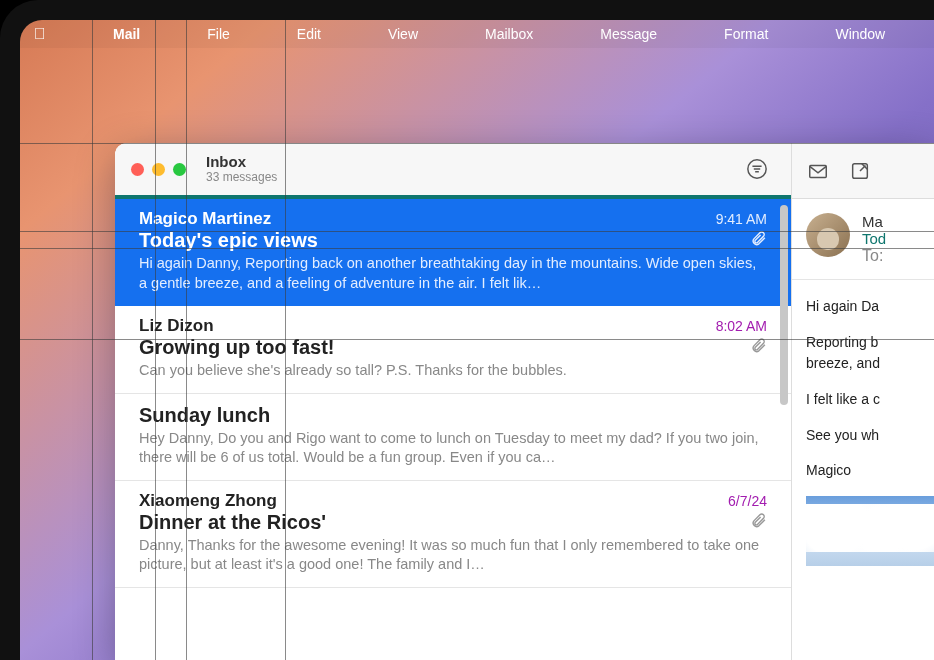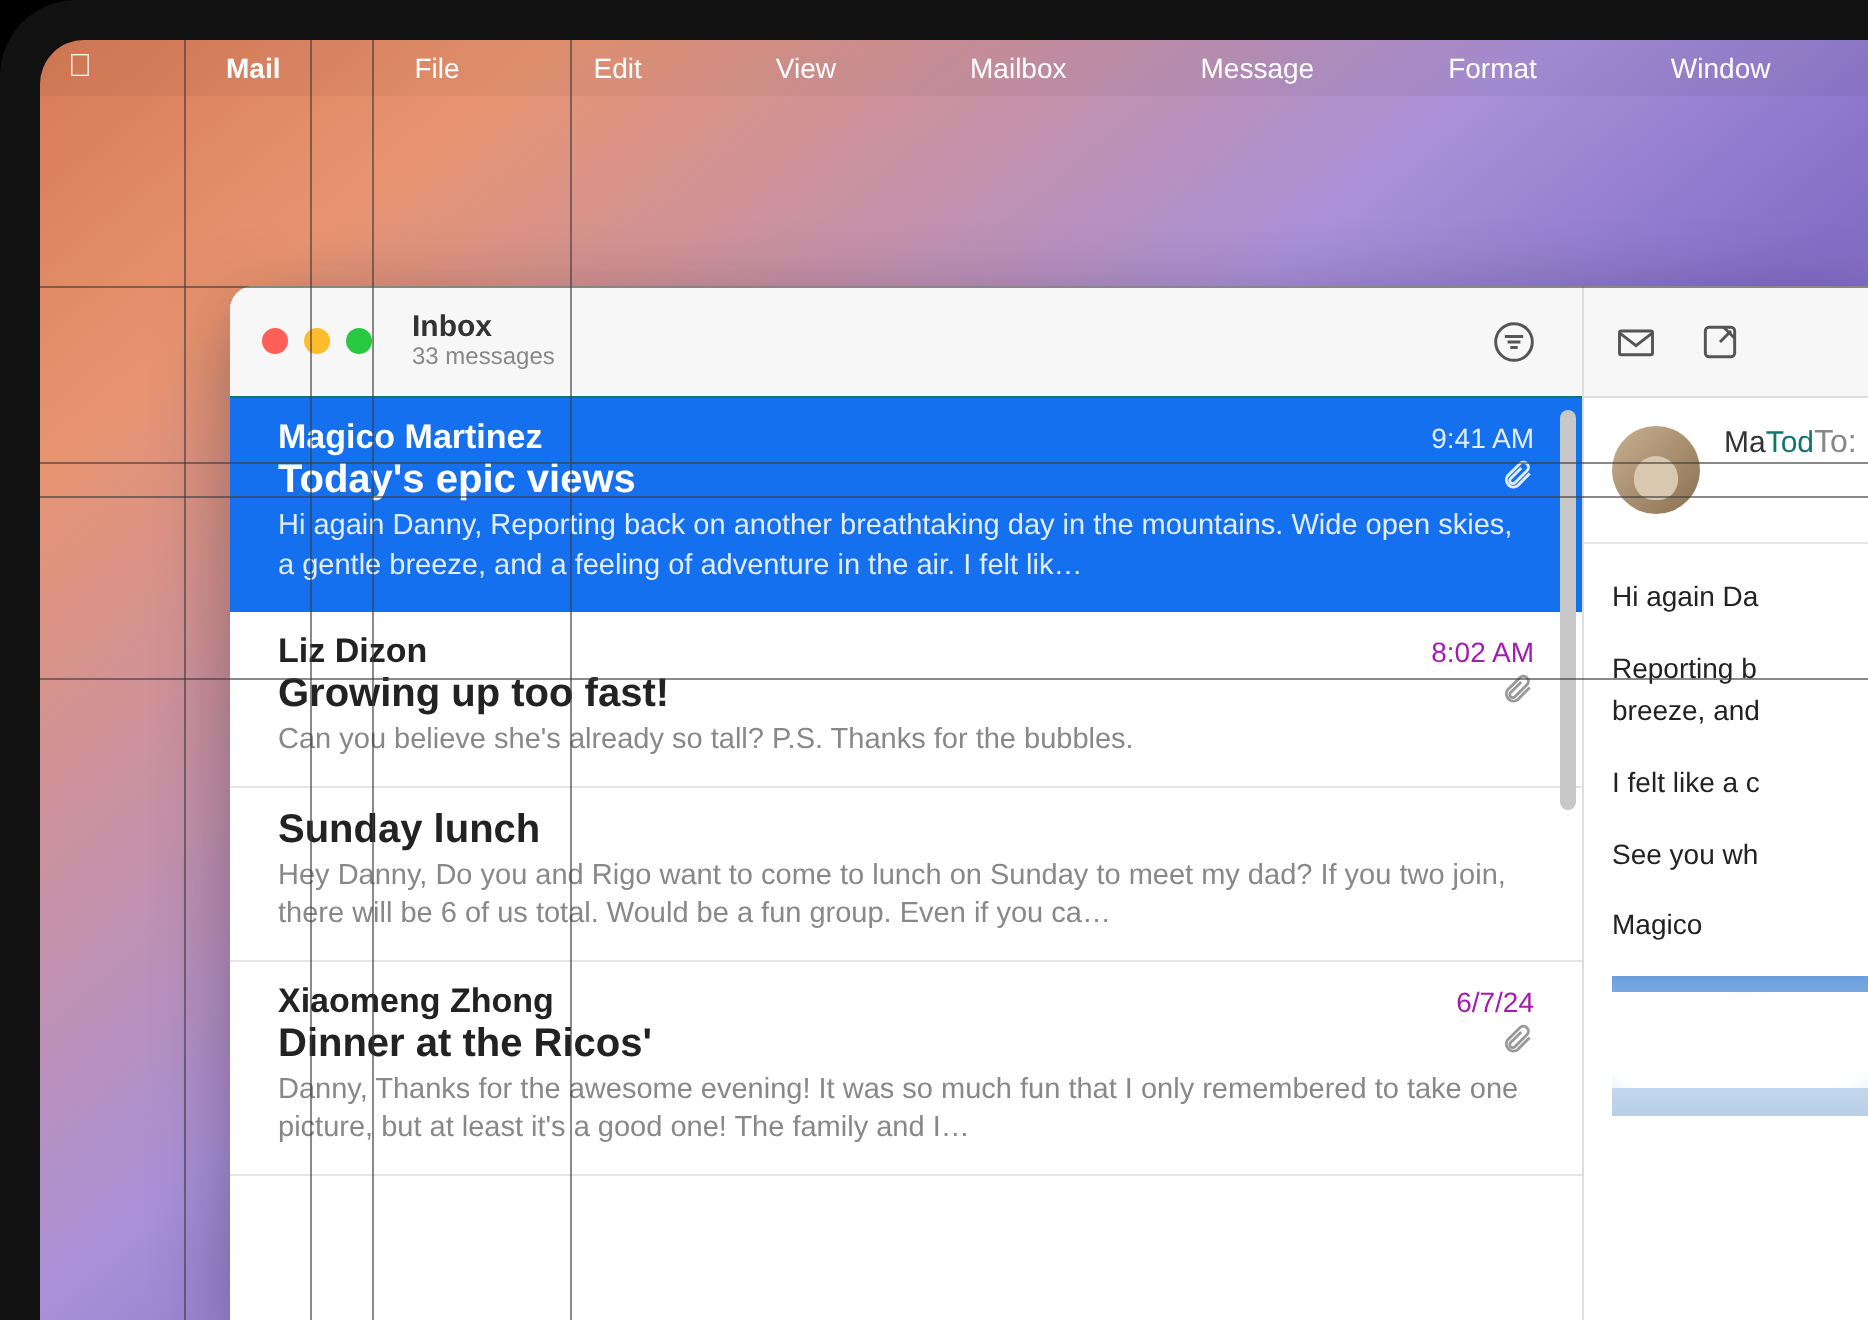--- a/index.html
+++ b/index.html
@@ -104,21 +104,21 @@
       display: flex;
       flex-direction: column;
       background: #fafafa;
       position: relative;
     }
     .window-titlebar {
       height: 56px;
       display: flex;
       align-items: center;
       padding: 0 16px;
-      border-bottom: 1px solid #0f766e;
+      border-bottom: 4px solid #0f766e;
       background: #f7f7f7;
       border-top-left-radius: 12px;
     }
     .traffic-lights {
       display: flex;
       gap: 8px;
       margin-right: 20px;
     }
     .tl {
       width: 13px;
@@ -259,21 +259,21 @@
       content:"";
       position:absolute;
       left:50%; top:58%;
       width:22px; height:22px;
       background:#d8c8b0;
       border-radius:50% 50% 45% 45%;
       transform:translate(-50%,-50%);
     }
     .reading-meta {
       display: flex;
-      flex-direction: row;
+      flex-direction: column;
       font-size: 15px;
       color: #333;
       min-width: 0;
     }
     .reading-meta .line {
       white-space: nowrap;
     }
     .reading-meta .from { font-weight: 400; }
     .reading-meta .subj { color: #0f766e; }
     .reading-meta .to { color: #888; font-size: 16px; }
@@ -383,21 +383,21 @@
                     </svg>
                 </div>
               </div>
               <div class="msg-preview">Can you believe she's already so tall? P.S. Thanks for the bubbles.</div>
             </div>
 
             <div class="msg">
               <div class="msg-row2">
                 <div class="msg-subject">Sunday lunch</div>
               </div>
-              <div class="msg-preview">Hey Danny, Do you and Rigo want to come to lunch on Sunday to meet my dad? If you two join, there will be 6 of us total. Would be a fun group. Even if you ca…</div>
+              <div class="msg-preview">Hey Danny, Do you and Rigo want to come to lunch on Tuesday to meet my dad? If you two join, there will be 6 of us total. Would be a fun group. Even if you ca…</div>
             </div>
 
             <div class="msg">
               <div class="msg-row1">
                 <div class="msg-sender">Xiaomeng Zhong</div>
                 <div class="msg-time">6/7/24</div>
               </div>
               <div class="msg-row2">
                 <div class="msg-subject">Dinner at the Ricos'</div>
                 <div class="attach">

